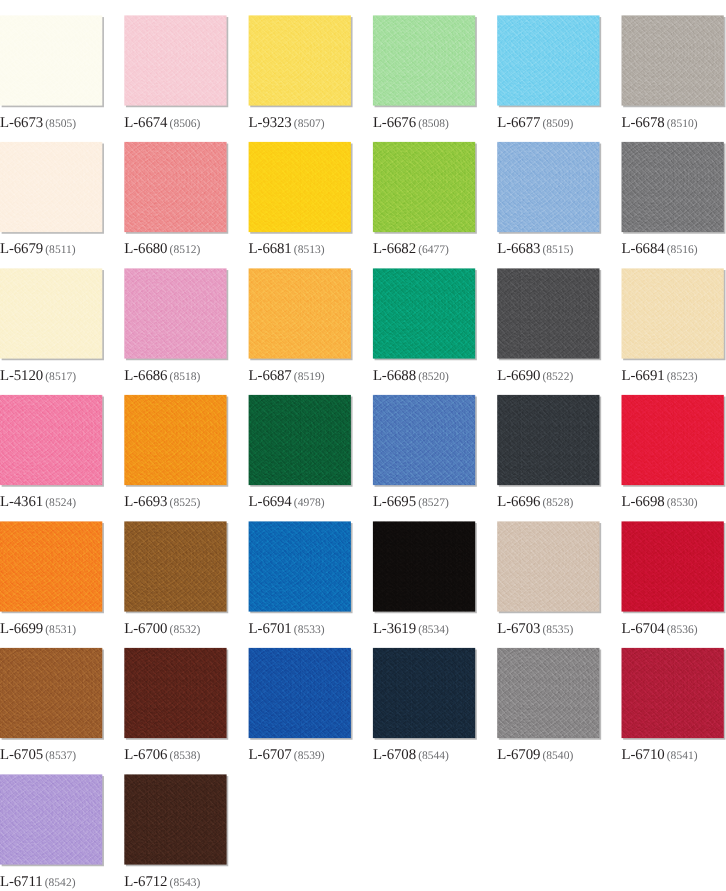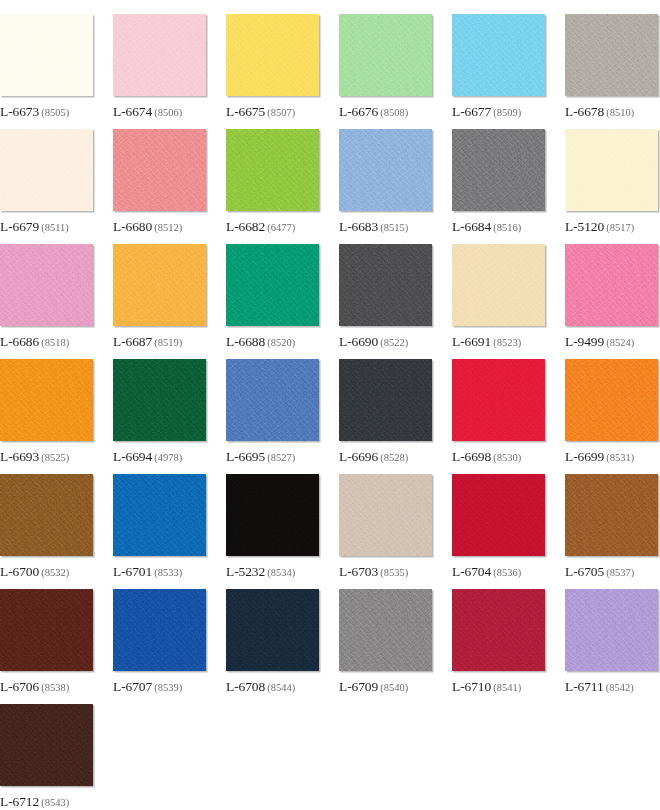--- a/index.html
+++ b/index.html
@@ -86,21 +86,21 @@
     <div class="swatch-cell">
       <div class="swatch-chip" style="background-color: rgb(253, 252, 240);"></div>
       <div class="swatch-label"><span class="swatch-name">L-6673</span><span class="swatch-code">(8505)</span></div>
     </div>
     <div class="swatch-cell">
       <div class="swatch-chip" style="background-color: rgb(247, 205, 214);"></div>
       <div class="swatch-label"><span class="swatch-name">L-6674</span><span class="swatch-code">(8506)</span></div>
     </div>
     <div class="swatch-cell">
       <div class="swatch-chip" style="background-color: rgb(250, 223, 94);"></div>
-      <div class="swatch-label"><span class="swatch-name">L-6675</span><span class="swatch-code">(8507)</span></div>
+      <div class="swatch-label"><span class="swatch-name">L-9323</span><span class="swatch-code">(8507)</span></div>
     </div>
     <div class="swatch-cell">
       <div class="swatch-chip" style="background-color: rgb(166, 223, 160);"></div>
       <div class="swatch-label"><span class="swatch-name">L-6676</span><span class="swatch-code">(8508)</span></div>
     </div>
     <div class="swatch-cell">
       <div class="swatch-chip" style="background-color: rgb(121, 210, 239);"></div>
       <div class="swatch-label"><span class="swatch-name">L-6677</span><span class="swatch-code">(8509)</span></div>
     </div>
     <div class="swatch-cell">
@@ -109,20 +109,24 @@
     </div>
     <div class="swatch-cell">
       <div class="swatch-chip" style="background-color: rgb(253, 240, 226);"></div>
       <div class="swatch-label"><span class="swatch-name">L-6679</span><span class="swatch-code">(8511)</span></div>
     </div>
     <div class="swatch-cell">
       <div class="swatch-chip" style="background-color: rgb(238, 142, 144);"></div>
       <div class="swatch-label"><span class="swatch-name">L-6680</span><span class="swatch-code">(8512)</span></div>
     </div>
     <div class="swatch-cell">
+      <div class="swatch-chip" style="background-color: rgb(252, 209, 22);"></div>
+      <div class="swatch-label"><span class="swatch-name">L-6681</span><span class="swatch-code">(8513)</span></div>
+    </div>
+    <div class="swatch-cell">
       <div class="swatch-chip" style="background-color: rgb(146, 200, 62);"></div>
       <div class="swatch-label"><span class="swatch-name">L-6682</span><span class="swatch-code">(6477)</span></div>
     </div>
     <div class="swatch-cell">
       <div class="swatch-chip" style="background-color: rgb(143, 180, 221);"></div>
       <div class="swatch-label"><span class="swatch-name">L-6683</span><span class="swatch-code">(8515)</span></div>
     </div>
     <div class="swatch-cell">
       <div class="swatch-chip" style="background-color: rgb(120, 120, 122);"></div>
       <div class="swatch-label"><span class="swatch-name">L-6684</span><span class="swatch-code">(8516)</span></div>
@@ -146,21 +150,21 @@
     <div class="swatch-cell">
       <div class="swatch-chip" style="background-color: rgb(77, 77, 79);"></div>
       <div class="swatch-label"><span class="swatch-name">L-6690</span><span class="swatch-code">(8522)</span></div>
     </div>
     <div class="swatch-cell">
       <div class="swatch-chip" style="background-color: rgb(243, 223, 181);"></div>
       <div class="swatch-label"><span class="swatch-name">L-6691</span><span class="swatch-code">(8523)</span></div>
     </div>
     <div class="swatch-cell">
       <div class="swatch-chip" style="background-color: rgb(243, 127, 168);"></div>
-      <div class="swatch-label"><span class="swatch-name">L-9499</span><span class="swatch-code">(8524)</span></div>
+      <div class="swatch-label"><span class="swatch-name">L-4361</span><span class="swatch-code">(8524)</span></div>
     </div>
     <div class="swatch-cell">
       <div class="swatch-chip" style="background-color: rgb(242, 146, 25);"></div>
       <div class="swatch-label"><span class="swatch-name">L-6693</span><span class="swatch-code">(8525)</span></div>
     </div>
     <div class="swatch-cell">
       <div class="swatch-chip" style="background-color: rgb(11, 93, 52);"></div>
       <div class="swatch-label"><span class="swatch-name">L-6694</span><span class="swatch-code">(4978)</span></div>
     </div>
     <div class="swatch-cell">
@@ -182,21 +186,21 @@
     <div class="swatch-cell">
       <div class="swatch-chip" style="background-color: rgb(140, 90, 38);"></div>
       <div class="swatch-label"><span class="swatch-name">L-6700</span><span class="swatch-code">(8532)</span></div>
     </div>
     <div class="swatch-cell">
       <div class="swatch-chip" style="background-color: rgb(13, 105, 180);"></div>
       <div class="swatch-label"><span class="swatch-name">L-6701</span><span class="swatch-code">(8533)</span></div>
     </div>
     <div class="swatch-cell">
       <div class="swatch-chip" style="background-color: rgb(15, 12, 11);"></div>
-      <div class="swatch-label"><span class="swatch-name">L-5232</span><span class="swatch-code">(8534)</span></div>
+      <div class="swatch-label"><span class="swatch-name">L-3619</span><span class="swatch-code">(8534)</span></div>
     </div>
     <div class="swatch-cell">
       <div class="swatch-chip" style="background-color: rgb(212, 194, 178);"></div>
       <div class="swatch-label"><span class="swatch-name">L-6703</span><span class="swatch-code">(8535)</span></div>
     </div>
     <div class="swatch-cell">
       <div class="swatch-chip" style="background-color: rgb(200, 16, 46);"></div>
       <div class="swatch-label"><span class="swatch-name">L-6704</span><span class="swatch-code">(8536)</span></div>
     </div>
     <div class="swatch-cell">

